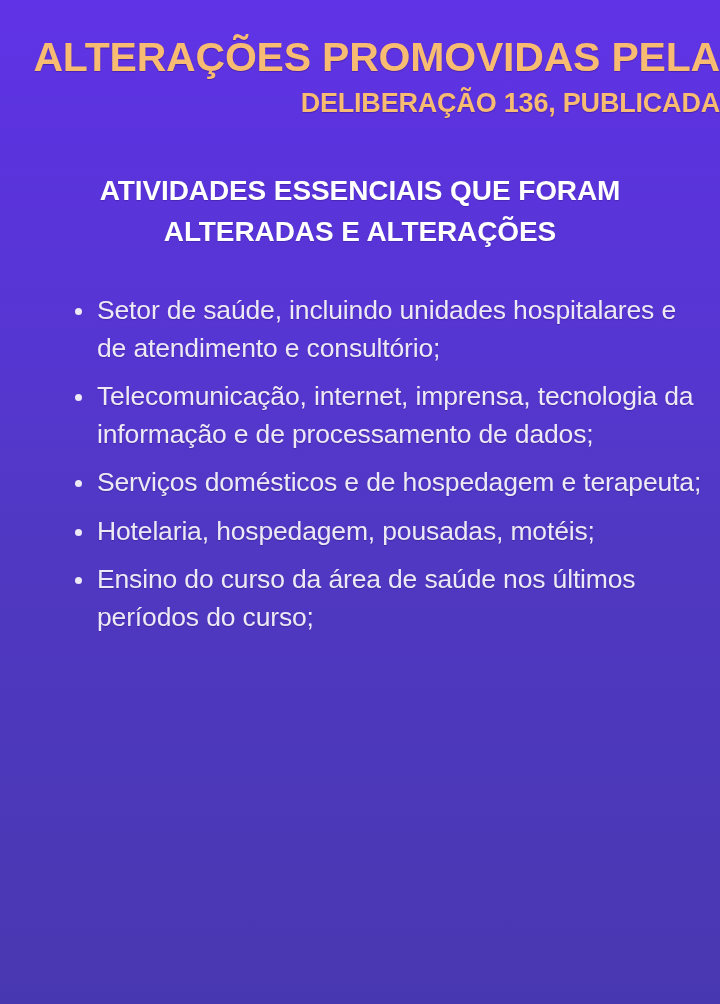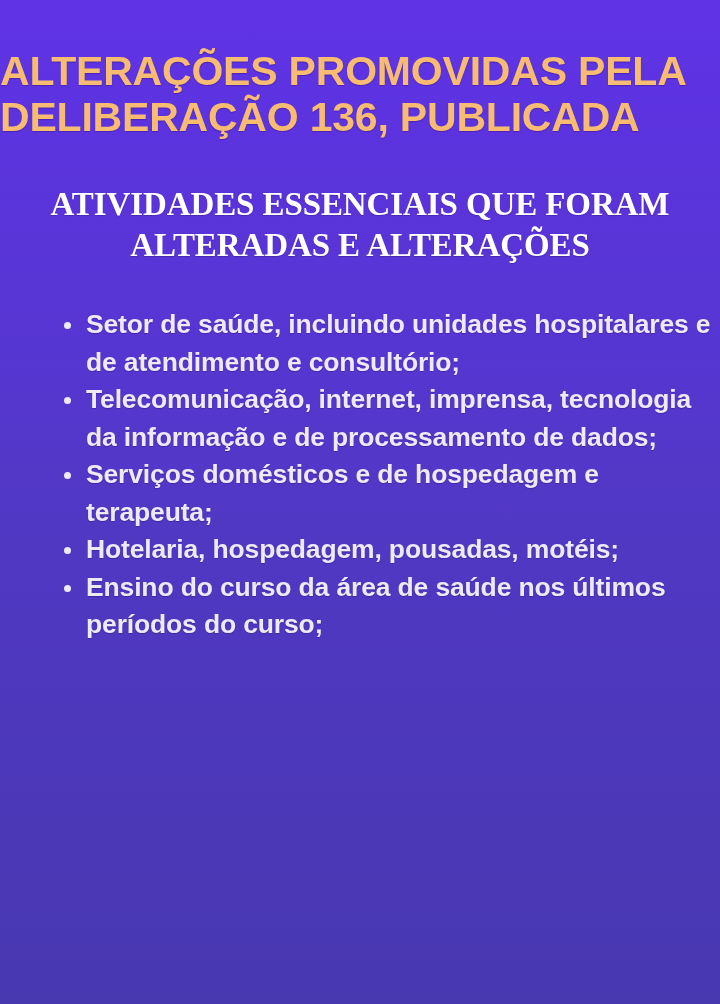--- a/index.html
+++ b/index.html
@@ -24,70 +24,69 @@
         #5636D2 34%,
         #5138C4 52%,
         #4D38BC 72%,
         #4A38B4 90%,
         #4838B0 100%);
     box-sizing: border-box;
   }
 
   
   .title-block {
-    padding-top: 48px;
-    text-align: left;
+    padding-top: 34px;
+    text-align: right;
   }
   .title-line {
     display: block;
     color: #F7BC72;
     font-family: "Liberation Sans", "DejaVu Sans", sans-serif;
     font-weight: 700;
     font-size: 41px;
     line-height: 46px;
     letter-spacing: -0.2px;
     white-space: nowrap;
     text-shadow: 0 1px 1px rgba(40,10,90,0.35);
   }
   .title-line.l1 { font-size: 41px; }
-  .title-line.l2 { font-size: 41px; }
+  .title-line.l2 { font-size: 27px; }
   .title-line.l3 { font-size: 41px; }
 
   
   .subtitle-block {
     margin-top: 44px;
     text-align: center;
   }
   .subtitle-line {
     display: block;
     color: #FFFFFF;
     font-weight: 700;
-    font-size: 33px;
+    font-size: 28px;
     line-height: 41px;
     letter-spacing: -0.1px;
     white-space: nowrap;
     text-shadow: 0 1px 1px rgba(40,10,90,0.30);
-    font-family: Liberation Serif, serif;
   }
 
   
   .list-block {
     margin-top: 40px;
     padding: 0 6px 0 60px;
   }
   .bullet-item {
     position: relative;
     display: block;
     color: #EDEAF6;
     font-size: 26.5px;
     line-height: 37.5px;
-    font-weight: 700;
+    font-weight: 400;
     letter-spacing: -0.15px;
     padding-left: 26px;
-    margin: 0;
+    margin: 11px;
     text-shadow: 0 1px 1px rgba(35,8,80,0.30);
   }
   .bullet-item::before {
     content: "";
     position: absolute;
     left: 4px;
     top: 16px;
     width: 7px;
     height: 7px;
     border-radius: 50%;

